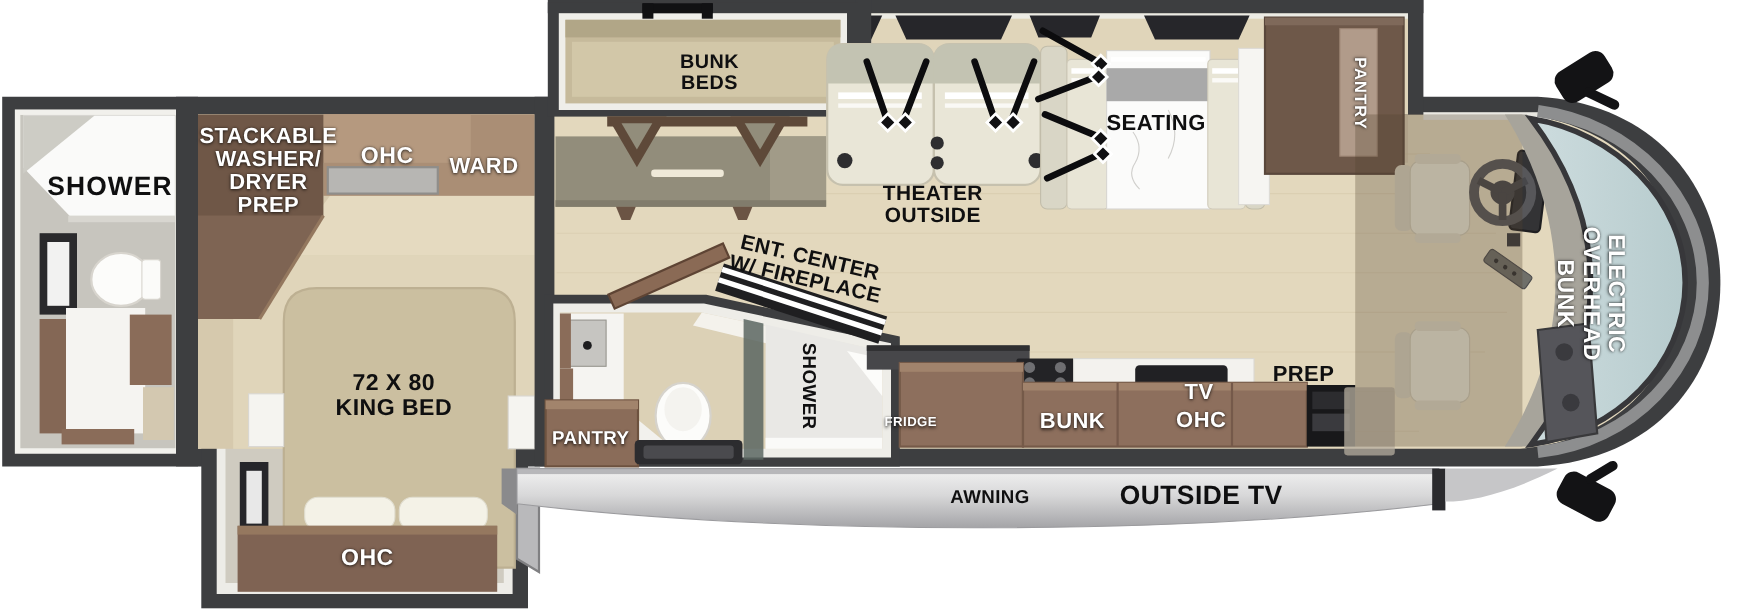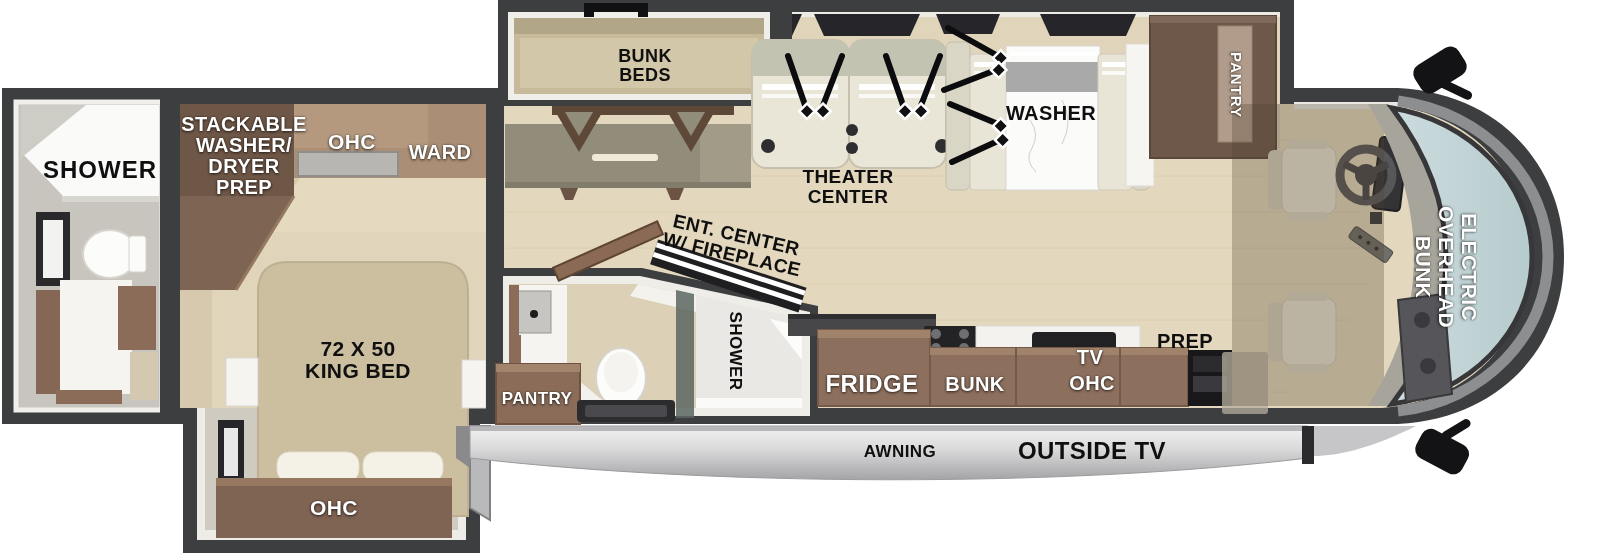--- a/index.html
+++ b/index.html
@@ -301,34 +301,34 @@
   </g>
 </svg>
 
 <div class="lbl dk" style="left:100px;top:170px;font-size:24px;letter-spacing:1px">SHOWER</div>
 <div class="lbl lt" style="left:244px;top:156px;font-size:20px">STACKABLE
 WASHER/
 DRYER
 PREP</div>
 <div class="lbl lt" style="left:352px;top:142px;font-size:21px">OHC</div>
 <div class="lbl lt" style="left:440px;top:152px;font-size:20px">WARD</div>
-<div class="lbl dk" style="left:358px;top:360px;font-size:21px">72 X 50
+<div class="lbl dk" style="left:358px;top:360px;font-size:21px">72 X 80
 KING BED</div>
 <div class="lbl lt" style="left:334px;top:508px;font-size:21px">OHC</div>
 <div class="lbl dk" style="left:645px;top:66px;font-size:18px">BUNK
 BEDS</div>
 <div class="lbl dk" style="left:848px;top:187px;font-size:19px">THEATER
-CENTER</div>
-<div class="lbl dk" style="left:1051px;top:113px;font-size:20px">WASHER</div>
+OUTSIDE</div>
+<div class="lbl dk" style="left:1051px;top:113px;font-size:20px">SEATING</div>
 <div class="lbl lt r90" style="left:1236px;top:85px;font-size:15px;letter-spacing:1px">PANTRY</div>
 <div class="lbl dk r13" style="left:734px;top:245px;font-size:19px">ENT. CENTER
 W/ FIREPLACE</div>
 <div class="lbl lt" style="left:537px;top:399px;font-size:17px">PANTRY</div>
 <div class="lbl dk r90" style="left:735px;top:351px;font-size:17px">SHOWER</div>
-<div class="lbl lt" style="left:872px;top:384px;font-size:24px">FRIDGE</div>
+<div class="lbl lt" style="left:828px;top:384px;font-size:12px">FRIDGE</div>
 <div class="lbl lt" style="left:975px;top:384px;font-size:20px">BUNK</div>
 <div class="lbl lt" style="left:1090px;top:357px;font-size:20px">TV</div>
 <div class="lbl lt" style="left:1092px;top:383px;font-size:20px">OHC</div>
 <div class="lbl dk" style="left:1185px;top:341px;font-size:20px">PREP</div>
 <div class="lbl lt r90" style="left:1446px;top:267px;font-size:21px;line-height:1.1">ELECTRIC
 OVERHEAD
 BUNK</div>
 <div class="lbl dk" style="left:900px;top:452px;font-size:17px">AWNING</div>
 <div class="lbl dk" style="left:1092px;top:451px;font-size:24px">OUTSIDE TV</div>
 </div>

